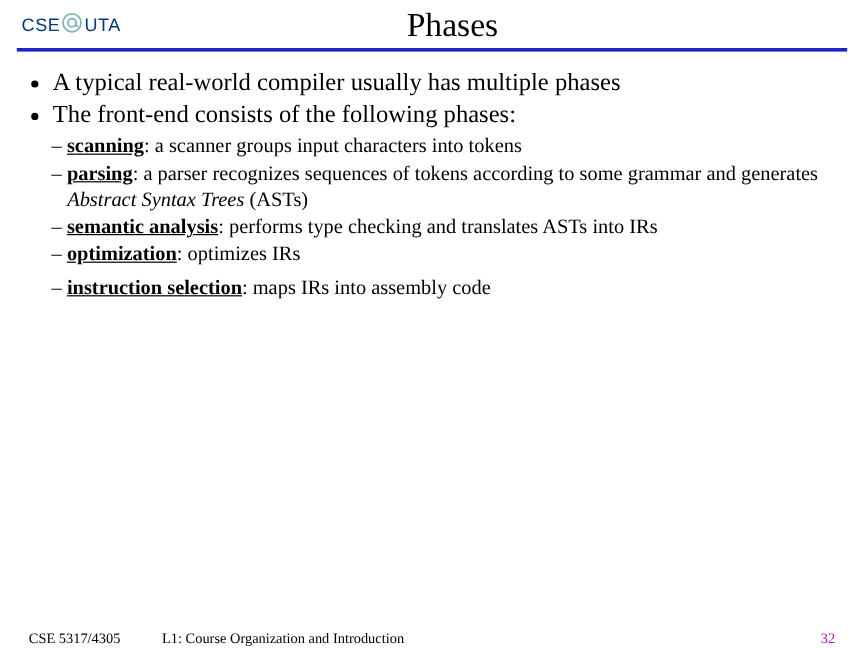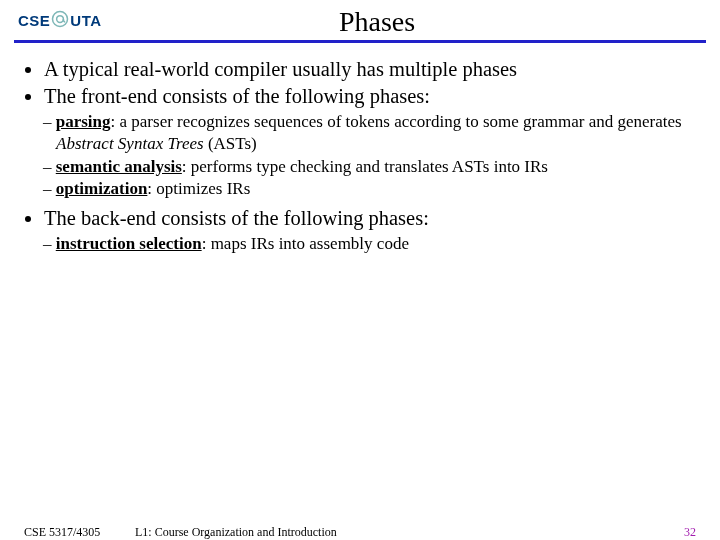--- a/index.html
+++ b/index.html
@@ -7,21 +7,21 @@
     width:720px;height:540px;
     font-family:"Times New Roman",Times,serif;
     background:#fff;color:#000;
     position:relative;
     box-sizing:border-box;
   }
   .logo{
     position:absolute;left:18px;top:10px;
     display:flex;align-items:center;
     font-family:Arial,Helvetica,sans-serif;
-    font-weight:bold;font-size:15px;letter-spacing:0.5px;
+    font-weight:normal;font-size:15px;letter-spacing:0.5px;
     color:#003a7a;
   }
   .logo .cse{color:#003a7a}
   .logo .uta{color:#003a7a}
   .logo svg{width:18px;height:18px;margin:0 1px}
   .title-wrap{
     text-align:center;
     padding-top:6px;
   }
   .title{
@@ -91,26 +91,24 @@
   <span class="title">Phases</span>
 </div>
 <div class="rule"></div>
 
 <div class="content">
 <ul class="top">
   <li>A typical real-world compiler usually has multiple phases</li>
   <li>The front-end consists of the following phases:</li>
 </ul>
 <ul class="sub">
+  <li><span class="bold ucol">scanning</span><span>: a scanner groups input characters into tokens</span></li>
   <li><span class="bold ucol">parsing</span><span>: a parser recognizes sequences of tokens according to some grammar and generates </span><span class="ital">Abstract Syntax Trees</span><span> (ASTs)</span></li>
   <li><span class="bold ucol">semantic analysis</span><span>: performs type checking and translates ASTs into IRs</span></li>
   <li><span class="bold ucol">optimization</span><span>: optimizes IRs</span></li>
-</ul>
-<ul class="top">
-  <li>The back-end consists of the following phases:</li>
 </ul>
 <ul class="sub">
   <li><span class="bold ucol">instruction selection</span><span>: maps IRs into assembly code</span></li>
 </ul>
 </div>
 
 <div class="footer">
   <span class="foot-left">CSE 5317/4305</span>
   <span class="foot-center">L1: Course Organization and Introduction</span>
   <span class="foot-right">32</span>

